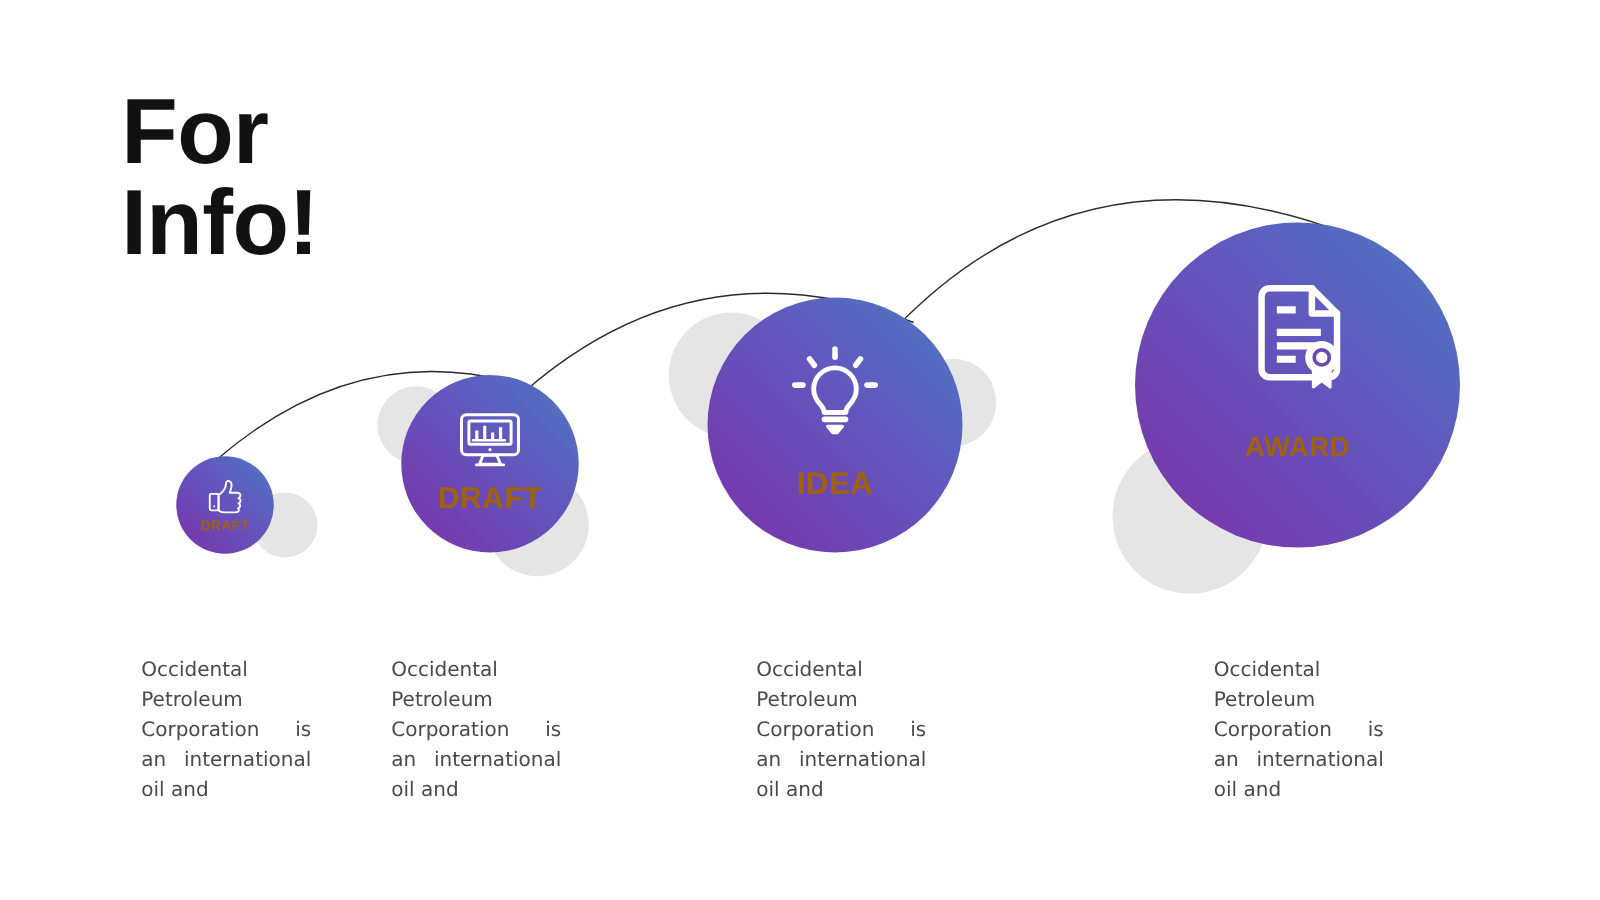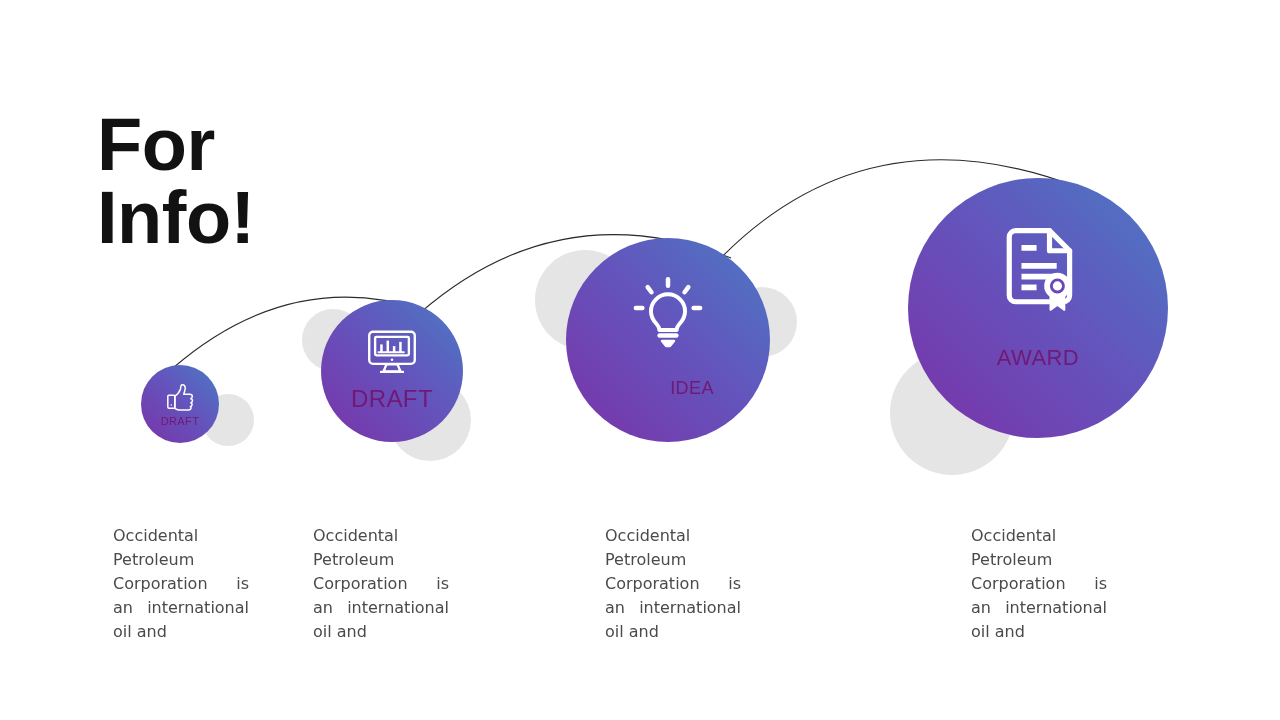--- a/index.html
+++ b/index.html
@@ -28,36 +28,35 @@
     position: absolute;
     left: 97px;
     top: 68px;
     width: 420px;
     font-size: 74px;
     line-height: 0.99;
     font-weight: bold;
     color: #121212;
     letter-spacing: -0.5px;
     white-space: pre-line;
-    margin-top: 40px;
   }
 
   
   .canvas {
     position: absolute;
     left: 0; top: 0;
     width: 1280px;
     height: 720px;
   }
 
   
   .node-label {
     position: absolute;
-    color: #701a75;
-    font-weight: normal;
+    color: #a16207;
+    font-weight: bold;
     transform: translate(-50%, -50%);
     white-space: nowrap;
     letter-spacing: 0.4px;
   }
 
   
   .desc {
     position: absolute;
     top: 524px;
     width: 136px;
@@ -167,21 +166,21 @@
     <g>
       <use href="#icon-thumbs-up" x="165" y="382" width="30" height="30"></use>
       <use href="#icon-monitor-chart" x="365" y="325" width="54" height="54"></use>
       <use href="#icon-lightbulb" x="626" y="272" width="84" height="84"></use>
       <use href="#icon-certificate-award" x="992" y="222" width="92" height="92"></use>
     </g>
   </svg>
 
   <div class="node-label" style="left:180px; top:421px; font-size:11px;">DRAFT</div>
   <div class="node-label" style="left:392px; top:399px; font-size:24px;">DRAFT</div>
-  <div class="node-label" style="left:692px; top:388px; font-size:18px;">IDEA</div>
+  <div class="node-label" style="left:668px; top:388px; font-size:25px;">IDEA</div>
   <div class="node-label" style="left:1038px; top:358px; font-size:22px;">AWARD</div>
 
   <div class="desc" style="left:113px;">Occidental Petroleum Corporation is an international oil and</div>
   <div class="desc" style="left:313px;">Occidental Petroleum Corporation is an international oil and</div>
   <div class="desc" style="left:605px;">Occidental Petroleum Corporation is an international oil and</div>
   <div class="desc" style="left:971px;">Occidental Petroleum Corporation is an international oil and</div>
 
 </div>
 
 </body></html>

